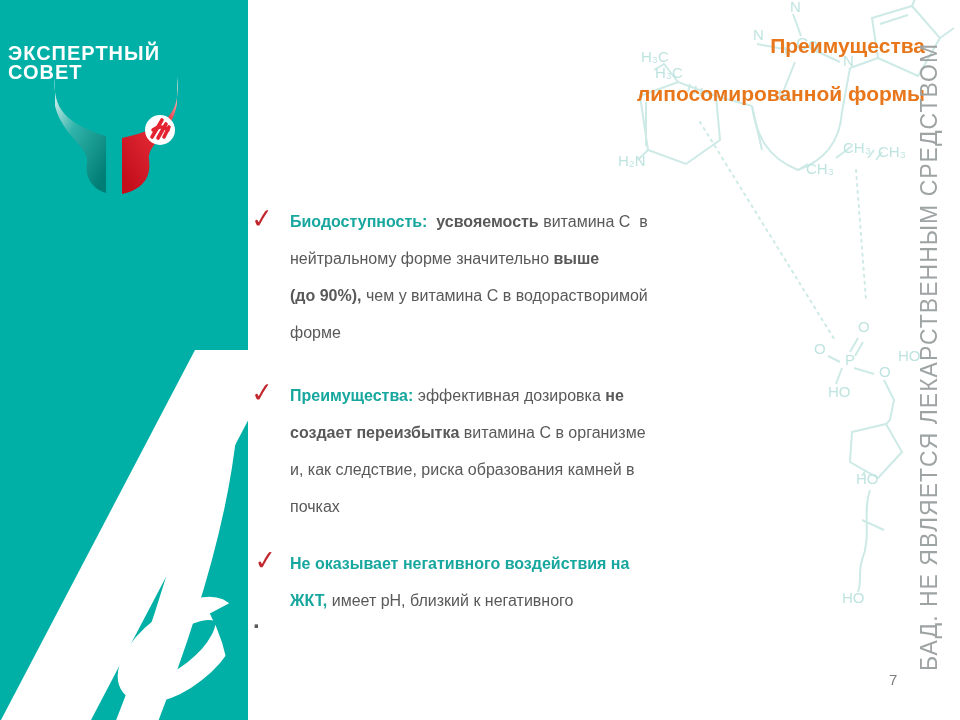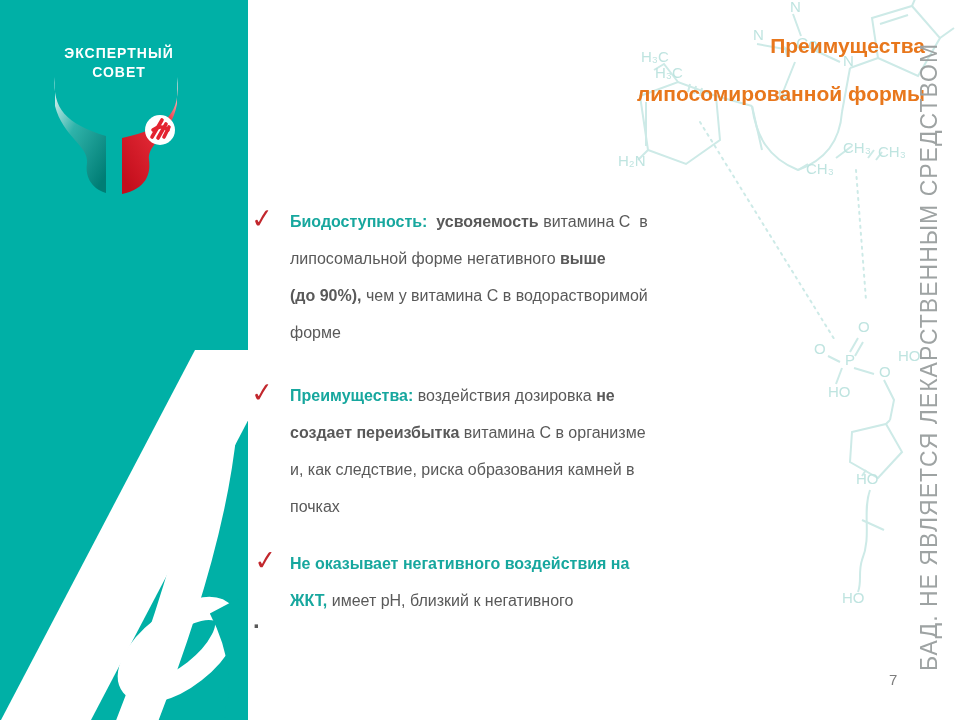--- a/index.html
+++ b/index.html
@@ -13,22 +13,22 @@
     overflow:hidden;font-family:"Liberation Sans","DejaVu Sans",sans-serif;
   }
   
   .molecule{position:absolute;left:0;top:0;z-index:0;pointer-events:none;}
   .molecule path,.molecule line,.molecule ellipse{stroke:var(--molecule-line);stroke-width:2;fill:none;}
   .molecule .dash{stroke-dasharray:2 5;stroke-linecap:round;}
   .molecule text{fill:var(--molecule-label);font-size:15px;font-family:"Liberation Sans","DejaVu Sans",sans-serif;}
   .molecule .co{font-size:17px;}
   
   .sidebar{position:absolute;left:0;top:0;width:248px;height:720px;background:var(--teal);z-index:1;overflow:hidden;}
-  .badge{position:absolute;left:8px;top:44px;width:222px;text-align:center;color:#fff;
-    font-weight:bold;font-size:14px;line-height:19px;letter-spacing:1px;}
+  .badge{position:absolute;left:8px;top:44px;width:222px;color:#fff;
+    font-weight:bold;font-size:20px;line-height:19px;letter-spacing:1px;}
   .ribbon{position:absolute;left:50px;top:74px;}
   .swoosh{position:absolute;left:0;top:300px;}
   
   .title{position:absolute;left:265px;top:22px;z-index:2;margin:0;width:660px;
     color:var(--orange);font-size:21px;line-height:48px;font-weight:bold;text-align:right;}
   .bullets{position:absolute;left:0;top:0;width:960px;height:720px;z-index:2;pointer-events:none;}
   .bullet{position:absolute;left:256px;width:664px;display:flex;}
   .bullet:nth-child(1){top:203px;}
   .bullet:nth-child(2){top:377px;}
   .bullet:nth-child(3){top:545px;}
@@ -142,27 +142,27 @@
       <path d="M224,306 C246,348 252,396 236,424" fill="none" style="stroke:var(--teal)" stroke-width="32"></path>
     </svg>
   </div>
 
   <h1 class="title"><span>Преимущества</span><br><span>липосомированной формы</span></h1>
 
   <div class="bullets" id="bullets">
       <div class="bullet">
         <span class="check">✓</span>
         <div class="bullet-text"><span class="seg-teal-bold">Биодоступность:  </span><span class="seg-bold">усвояемость </span><span class="seg-normal">витамина С  в
-</span><span class="seg-normal">липосомальной форме негативного </span><span class="seg-bold">выше
+</span><span class="seg-normal">нейтральному форме значительно </span><span class="seg-bold">выше
 (до 90%), </span><span class="seg-normal">чем у витамина С в водорастворимой
 форме</span></div>
       </div>
       <div class="bullet">
         <span class="check">✓</span>
-        <div class="bullet-text"><span class="seg-teal-bold">Преимущества: </span><span class="seg-normal">воздействия дозировка </span><span class="seg-bold">не
+        <div class="bullet-text"><span class="seg-teal-bold">Преимущества: </span><span class="seg-normal">эффективная дозировка </span><span class="seg-bold">не
 создает переизбытка </span><span class="seg-normal">витамина С в организме
 и, как следствие, риска образования камней в
 почках</span></div>
       </div>
       <div class="bullet">
         <span class="check">✓</span>
         <div class="bullet-text"><span class="seg-teal-bold">Не оказывает негативного воздействия на
 ЖКТ, </span><span class="seg-normal">имеет pH, близкий к негативного</span></div>
       </div>
     </div>

